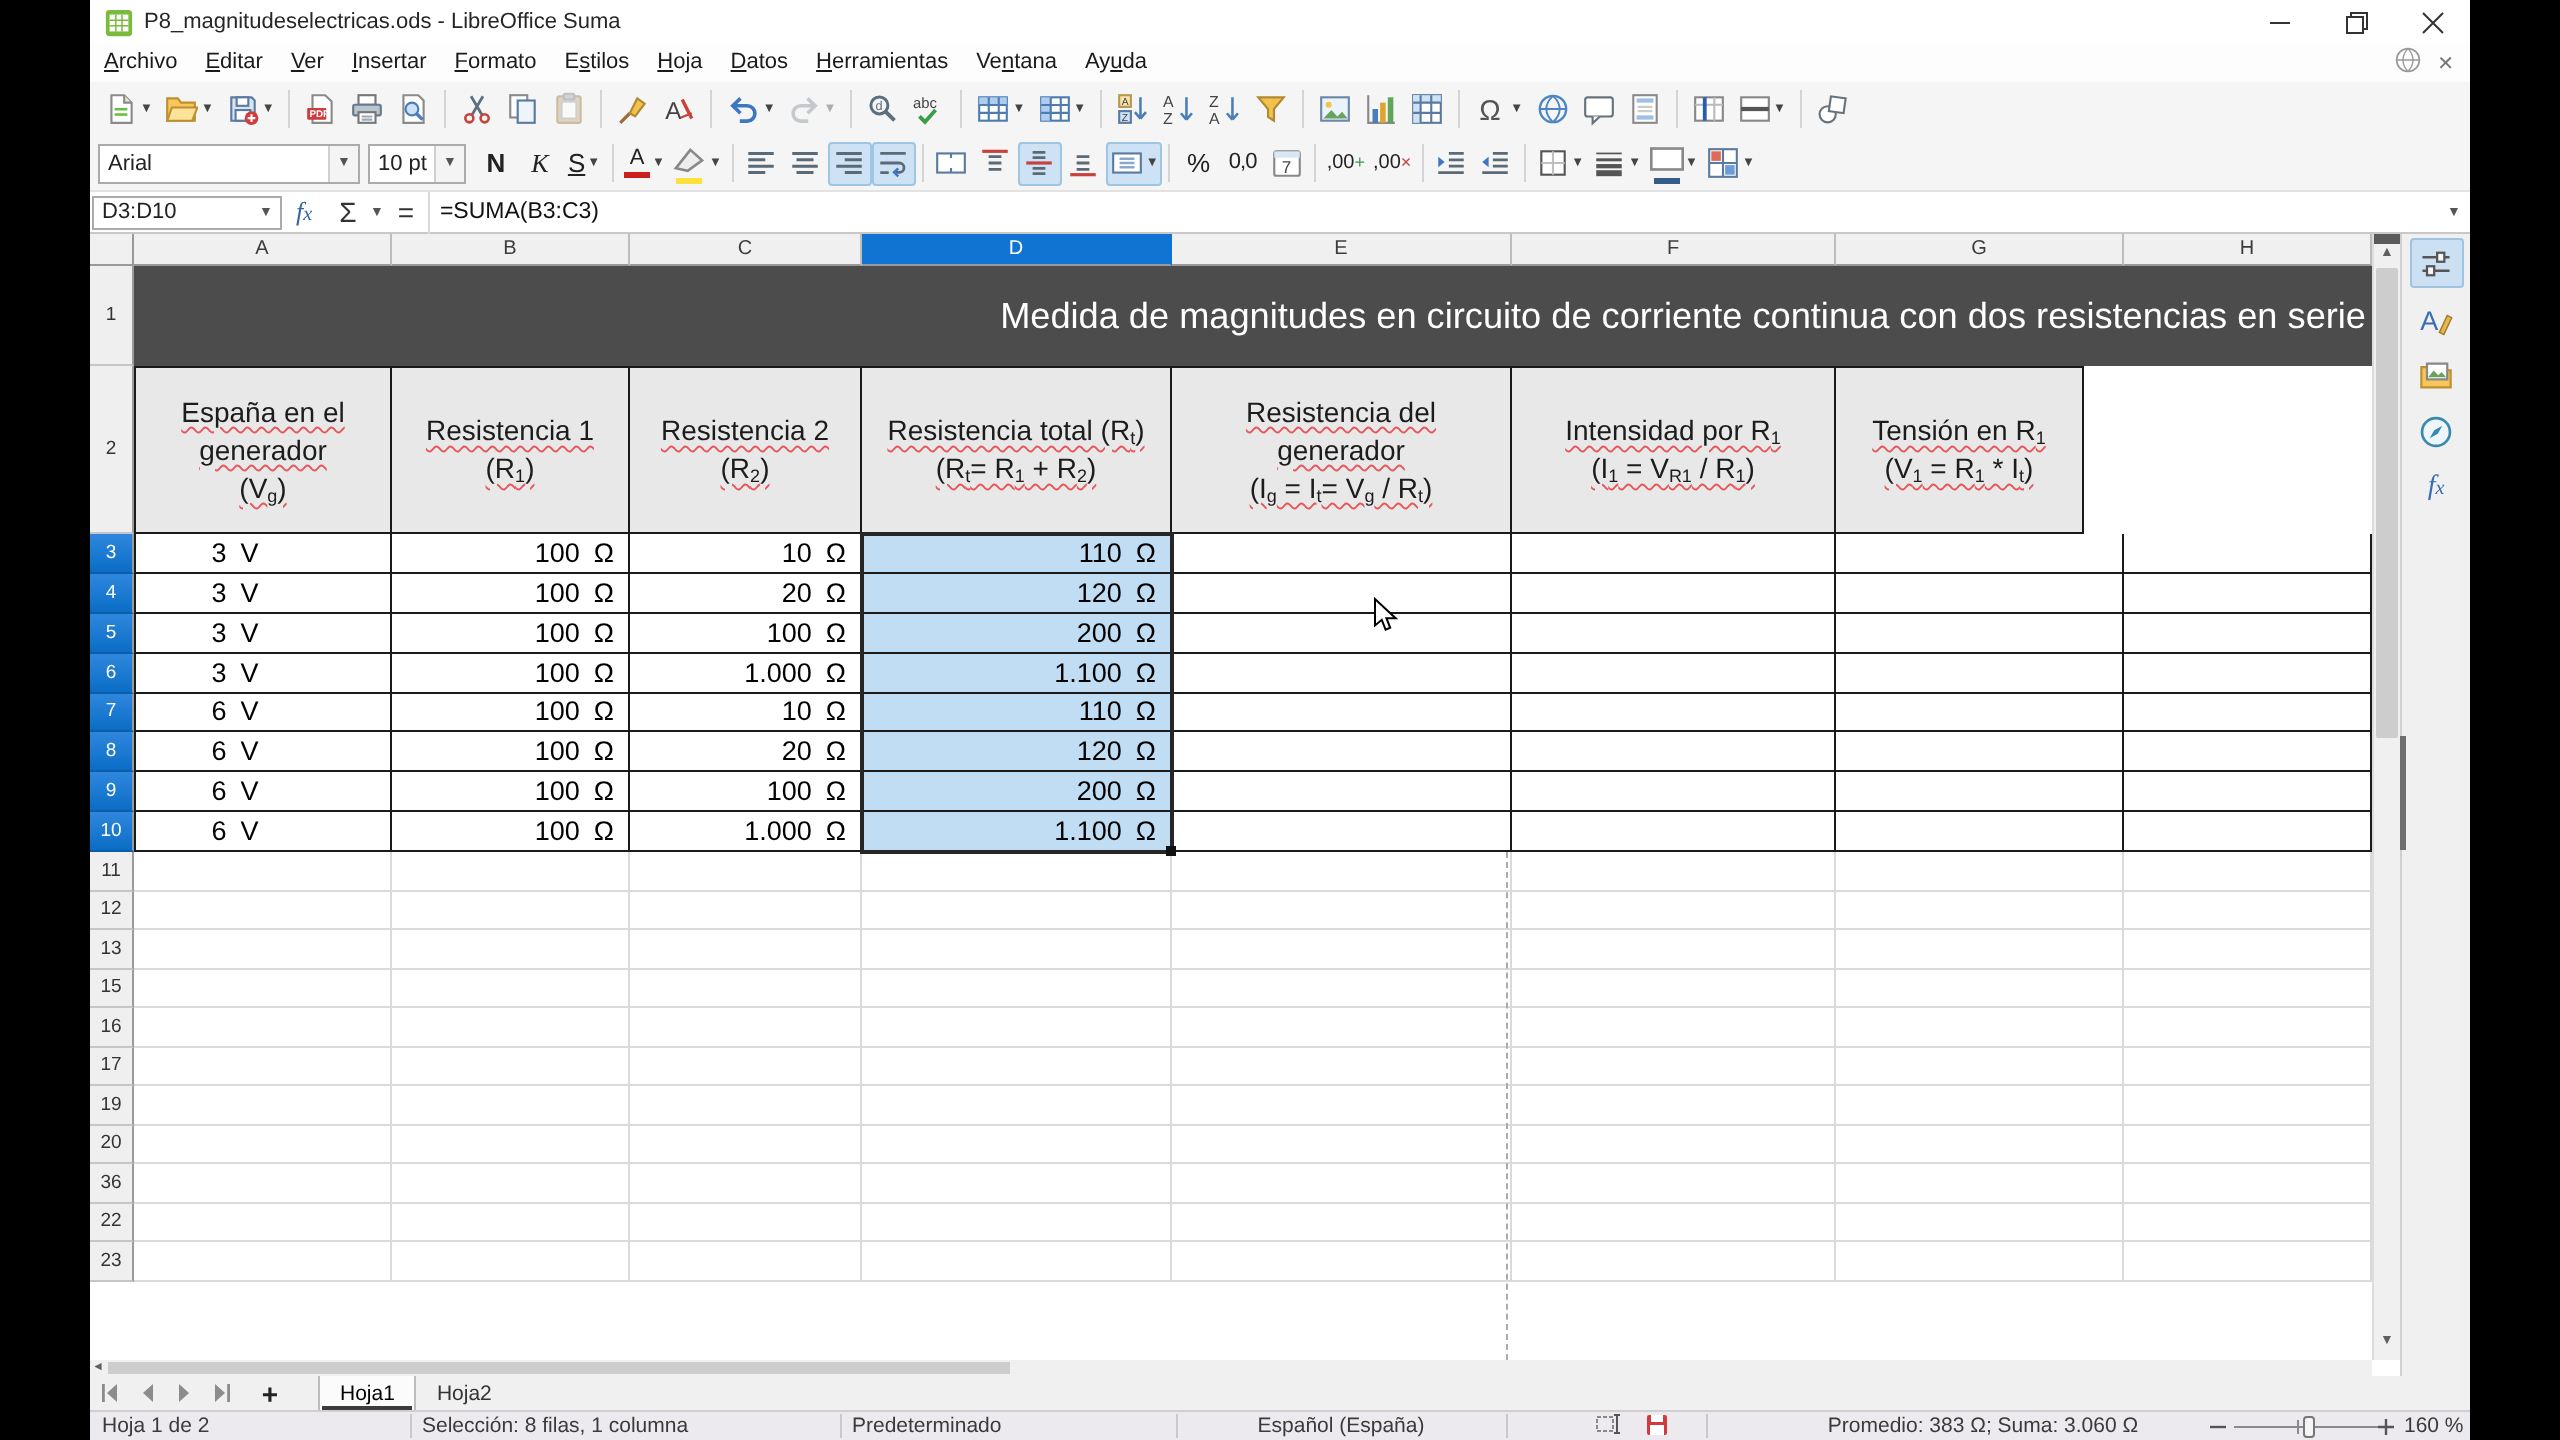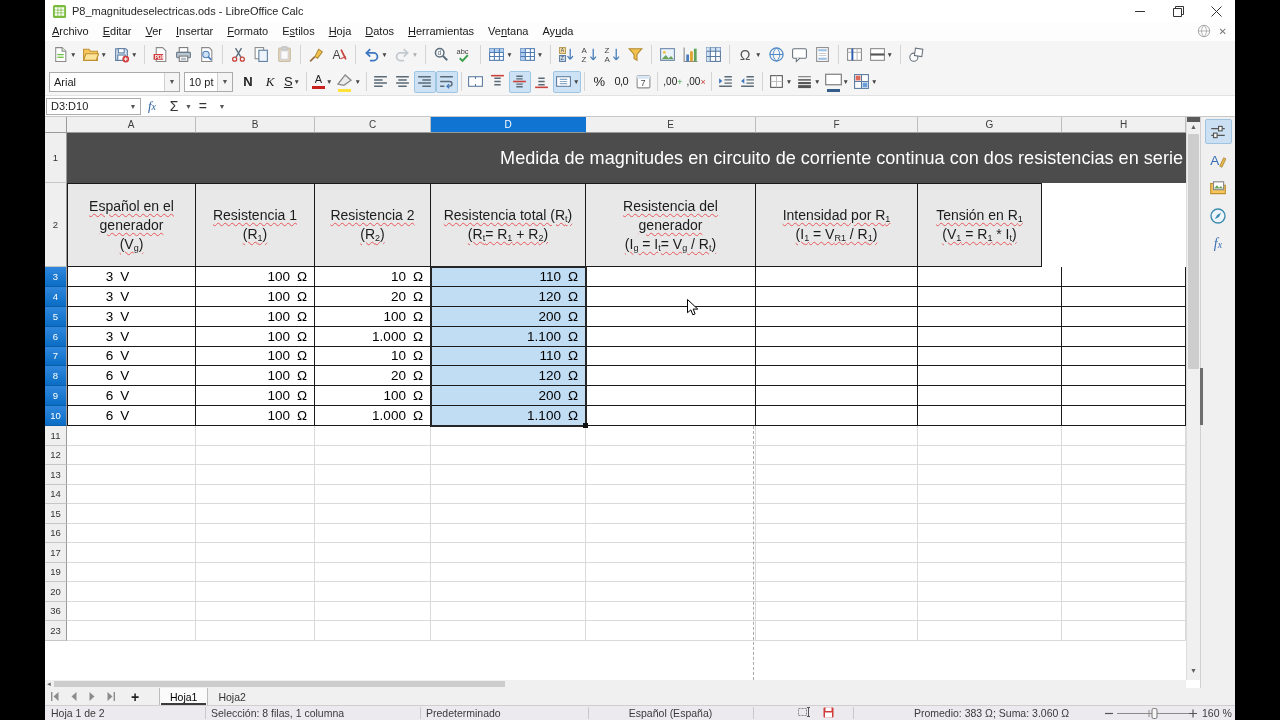--- a/index.html
+++ b/index.html
@@ -86,21 +86,21 @@
 
 <div id="app">
   <div id="titlebar" class="band">
     <span id="appicon" style="margin-left:7px;display:flex">
         <svg width="15" height="15" viewBox="0 0 16 16">
           <rect x="1" y="1" width="14" height="14" rx="2" fill="#7aba3c"></rect>
           <rect x="3" y="3.5" width="10" height="9" fill="#fff"></rect>
           <path d="M3 6.5h10M3 9.5h10M6.3 3.5v9M9.6 3.5v9" stroke="#7aba3c" stroke-width="0.8"></path>
         </svg>
       </span>
-    <span id="title-text">P8_magnitudeselectricas.ods - LibreOffice Calc</span>
+    <span id="title-text">P8_magnitudeselectricas.ods - LibreOffice Suma</span>
     <span class="winbtn">
         <svg width="11" height="11">
           <path d="M0 5.5h10" stroke="#333" stroke-width="1"></path>
         </svg>
       </span>
     <span class="winbtn">
         <svg width="11" height="11">
           <path d="M0.5 2.5h8v8h-8z M2.5 2.5v-2h8v8h-2" stroke="#333" fill="none"></path>
         </svg>
       </span>
@@ -528,20 +528,21 @@
     <div id="namebox">
       <span class="cval">D3:D10</span>
       <span class="carr">▼</span>
     </div>
     <span class="fbtn">
         <span style="font-family:'Liberation Serif',serif;font-style:italic;color:#3264a0;font-size:13px">f<span style="font-size:10px">x</span></span>
       </span>
     <span class="fbtn" style="font-size:14px;color:#333">Σ</span>
     <span style="font-size:7px;color:#555">▼</span>
     <span class="fbtn" style="font-size:14px;color:#333">=</span>
+    <div id="formula-input">=SUMA(B3:C3)</div>
     <div id="fb-expand">▼</div>
   </div>
   <div id="colheaders">
       <span class="chcell corner" style="width:22px"></span>
       <span class="chcell" style="width:129px">A</span>
       <span class="chcell" style="width:119px">B</span>
       <span class="chcell" style="width:116px">C</span>
       <span class="chcell sel" style="width:155px">D</span>
       <span class="chcell" style="width:170px">E</span>
       <span class="chcell" style="width:162px">F</span>
@@ -549,21 +550,21 @@
       <span class="chcell" style="width:124px">H</span>
     </div>
   <div id="gridbody">
       <div class="grow" style="height:50px">
         <span class="rh">1</span>
         <span id="titleband" class="cell" style="width:1119px">Medida de magnitudes en circuito de corriente continua con dos resistencias en serie</span>
       </div>
       <div class="grow" style="height:84px">
         <span class="rh">2</span>
         <span class="cell tcell hdrcell first" style="width:129px">
-          <span class="hl">Español en el</span>
+          <span class="hl">España en el</span>
           <span class="hl">generador</span>
           <span class="hl">(V<sub>g</sub>)</span>
         </span>
         <span class="cell tcell hdrcell" style="width:119px">
           <span class="hl">Resistencia 1</span>
           <span class="hl">(R<sub>1</sub>)</span>
         </span>
         <span class="cell tcell hdrcell" style="width:116px">
           <span class="hl">Resistencia 2</span>
           <span class="hl">(R<sub>2</sub>)</span>
@@ -861,31 +862,20 @@
         <span class="cell ecell" style="width:129px"></span>
         <span class="cell ecell" style="width:119px"></span>
         <span class="cell ecell" style="width:116px"></span>
         <span class="cell ecell" style="width:155px"></span>
         <span class="cell ecell" style="width:170px"></span>
         <span class="cell ecell" style="width:162px"></span>
         <span class="cell ecell" style="width:144px"></span>
         <span class="cell ecell" style="width:124px"></span>
       </div>
       <div class="grow" style="height:19.5px">
-        <span class="rh">14</span>
-        <span class="cell ecell" style="width:129px"></span>
-        <span class="cell ecell" style="width:119px"></span>
-        <span class="cell ecell" style="width:116px"></span>
-        <span class="cell ecell" style="width:155px"></span>
-        <span class="cell ecell" style="width:170px"></span>
-        <span class="cell ecell" style="width:162px"></span>
-        <span class="cell ecell" style="width:144px"></span>
-        <span class="cell ecell" style="width:124px"></span>
-      </div>
-      <div class="grow" style="height:19.5px">
         <span class="rh">15</span>
         <span class="cell ecell" style="width:129px"></span>
         <span class="cell ecell" style="width:119px"></span>
         <span class="cell ecell" style="width:116px"></span>
         <span class="cell ecell" style="width:155px"></span>
         <span class="cell ecell" style="width:170px"></span>
         <span class="cell ecell" style="width:162px"></span>
         <span class="cell ecell" style="width:144px"></span>
         <span class="cell ecell" style="width:124px"></span>
       </div>
@@ -928,20 +918,31 @@
         <span class="cell ecell" style="width:119px"></span>
         <span class="cell ecell" style="width:116px"></span>
         <span class="cell ecell" style="width:155px"></span>
         <span class="cell ecell" style="width:170px"></span>
         <span class="cell ecell" style="width:162px"></span>
         <span class="cell ecell" style="width:144px"></span>
         <span class="cell ecell" style="width:124px"></span>
       </div>
       <div class="grow" style="height:19.5px">
         <span class="rh">36</span>
+        <span class="cell ecell" style="width:129px"></span>
+        <span class="cell ecell" style="width:119px"></span>
+        <span class="cell ecell" style="width:116px"></span>
+        <span class="cell ecell" style="width:155px"></span>
+        <span class="cell ecell" style="width:170px"></span>
+        <span class="cell ecell" style="width:162px"></span>
+        <span class="cell ecell" style="width:144px"></span>
+        <span class="cell ecell" style="width:124px"></span>
+      </div>
+      <div class="grow" style="height:19.5px">
+        <span class="rh">22</span>
         <span class="cell ecell" style="width:129px"></span>
         <span class="cell ecell" style="width:119px"></span>
         <span class="cell ecell" style="width:116px"></span>
         <span class="cell ecell" style="width:155px"></span>
         <span class="cell ecell" style="width:170px"></span>
         <span class="cell ecell" style="width:162px"></span>
         <span class="cell ecell" style="width:144px"></span>
         <span class="cell ecell" style="width:124px"></span>
       </div>
       <div class="grow" style="height:19.5px">

